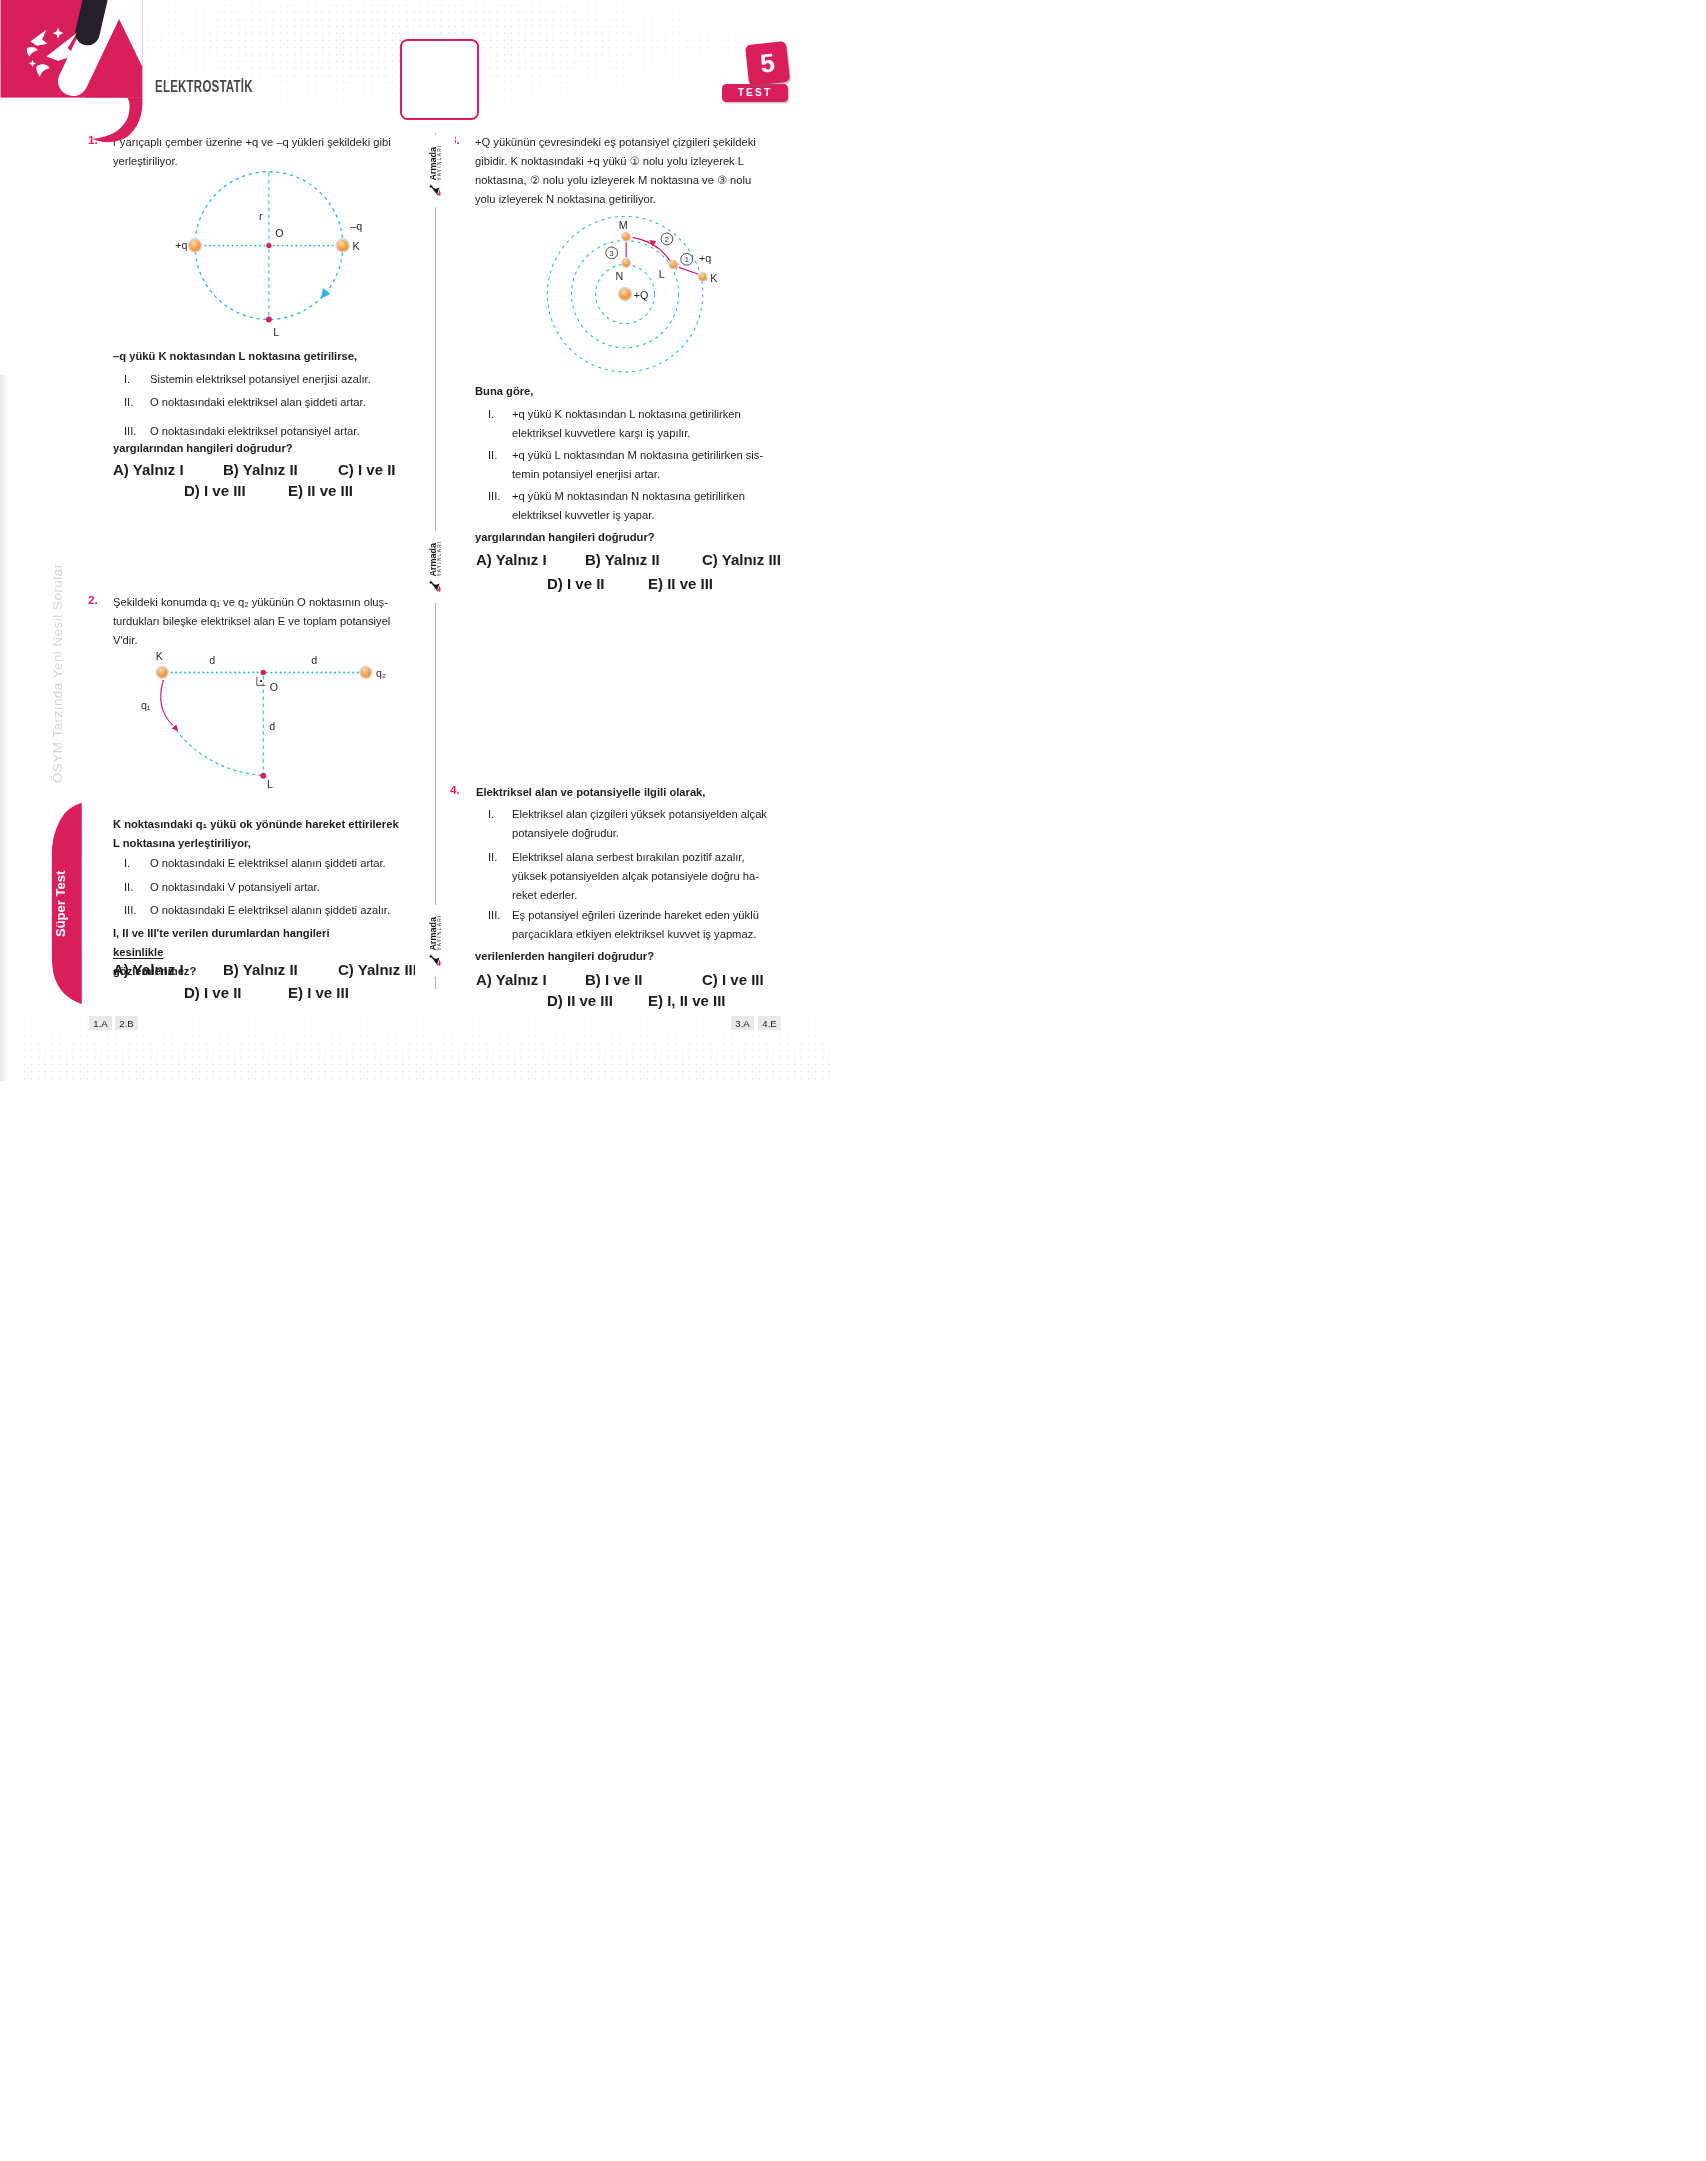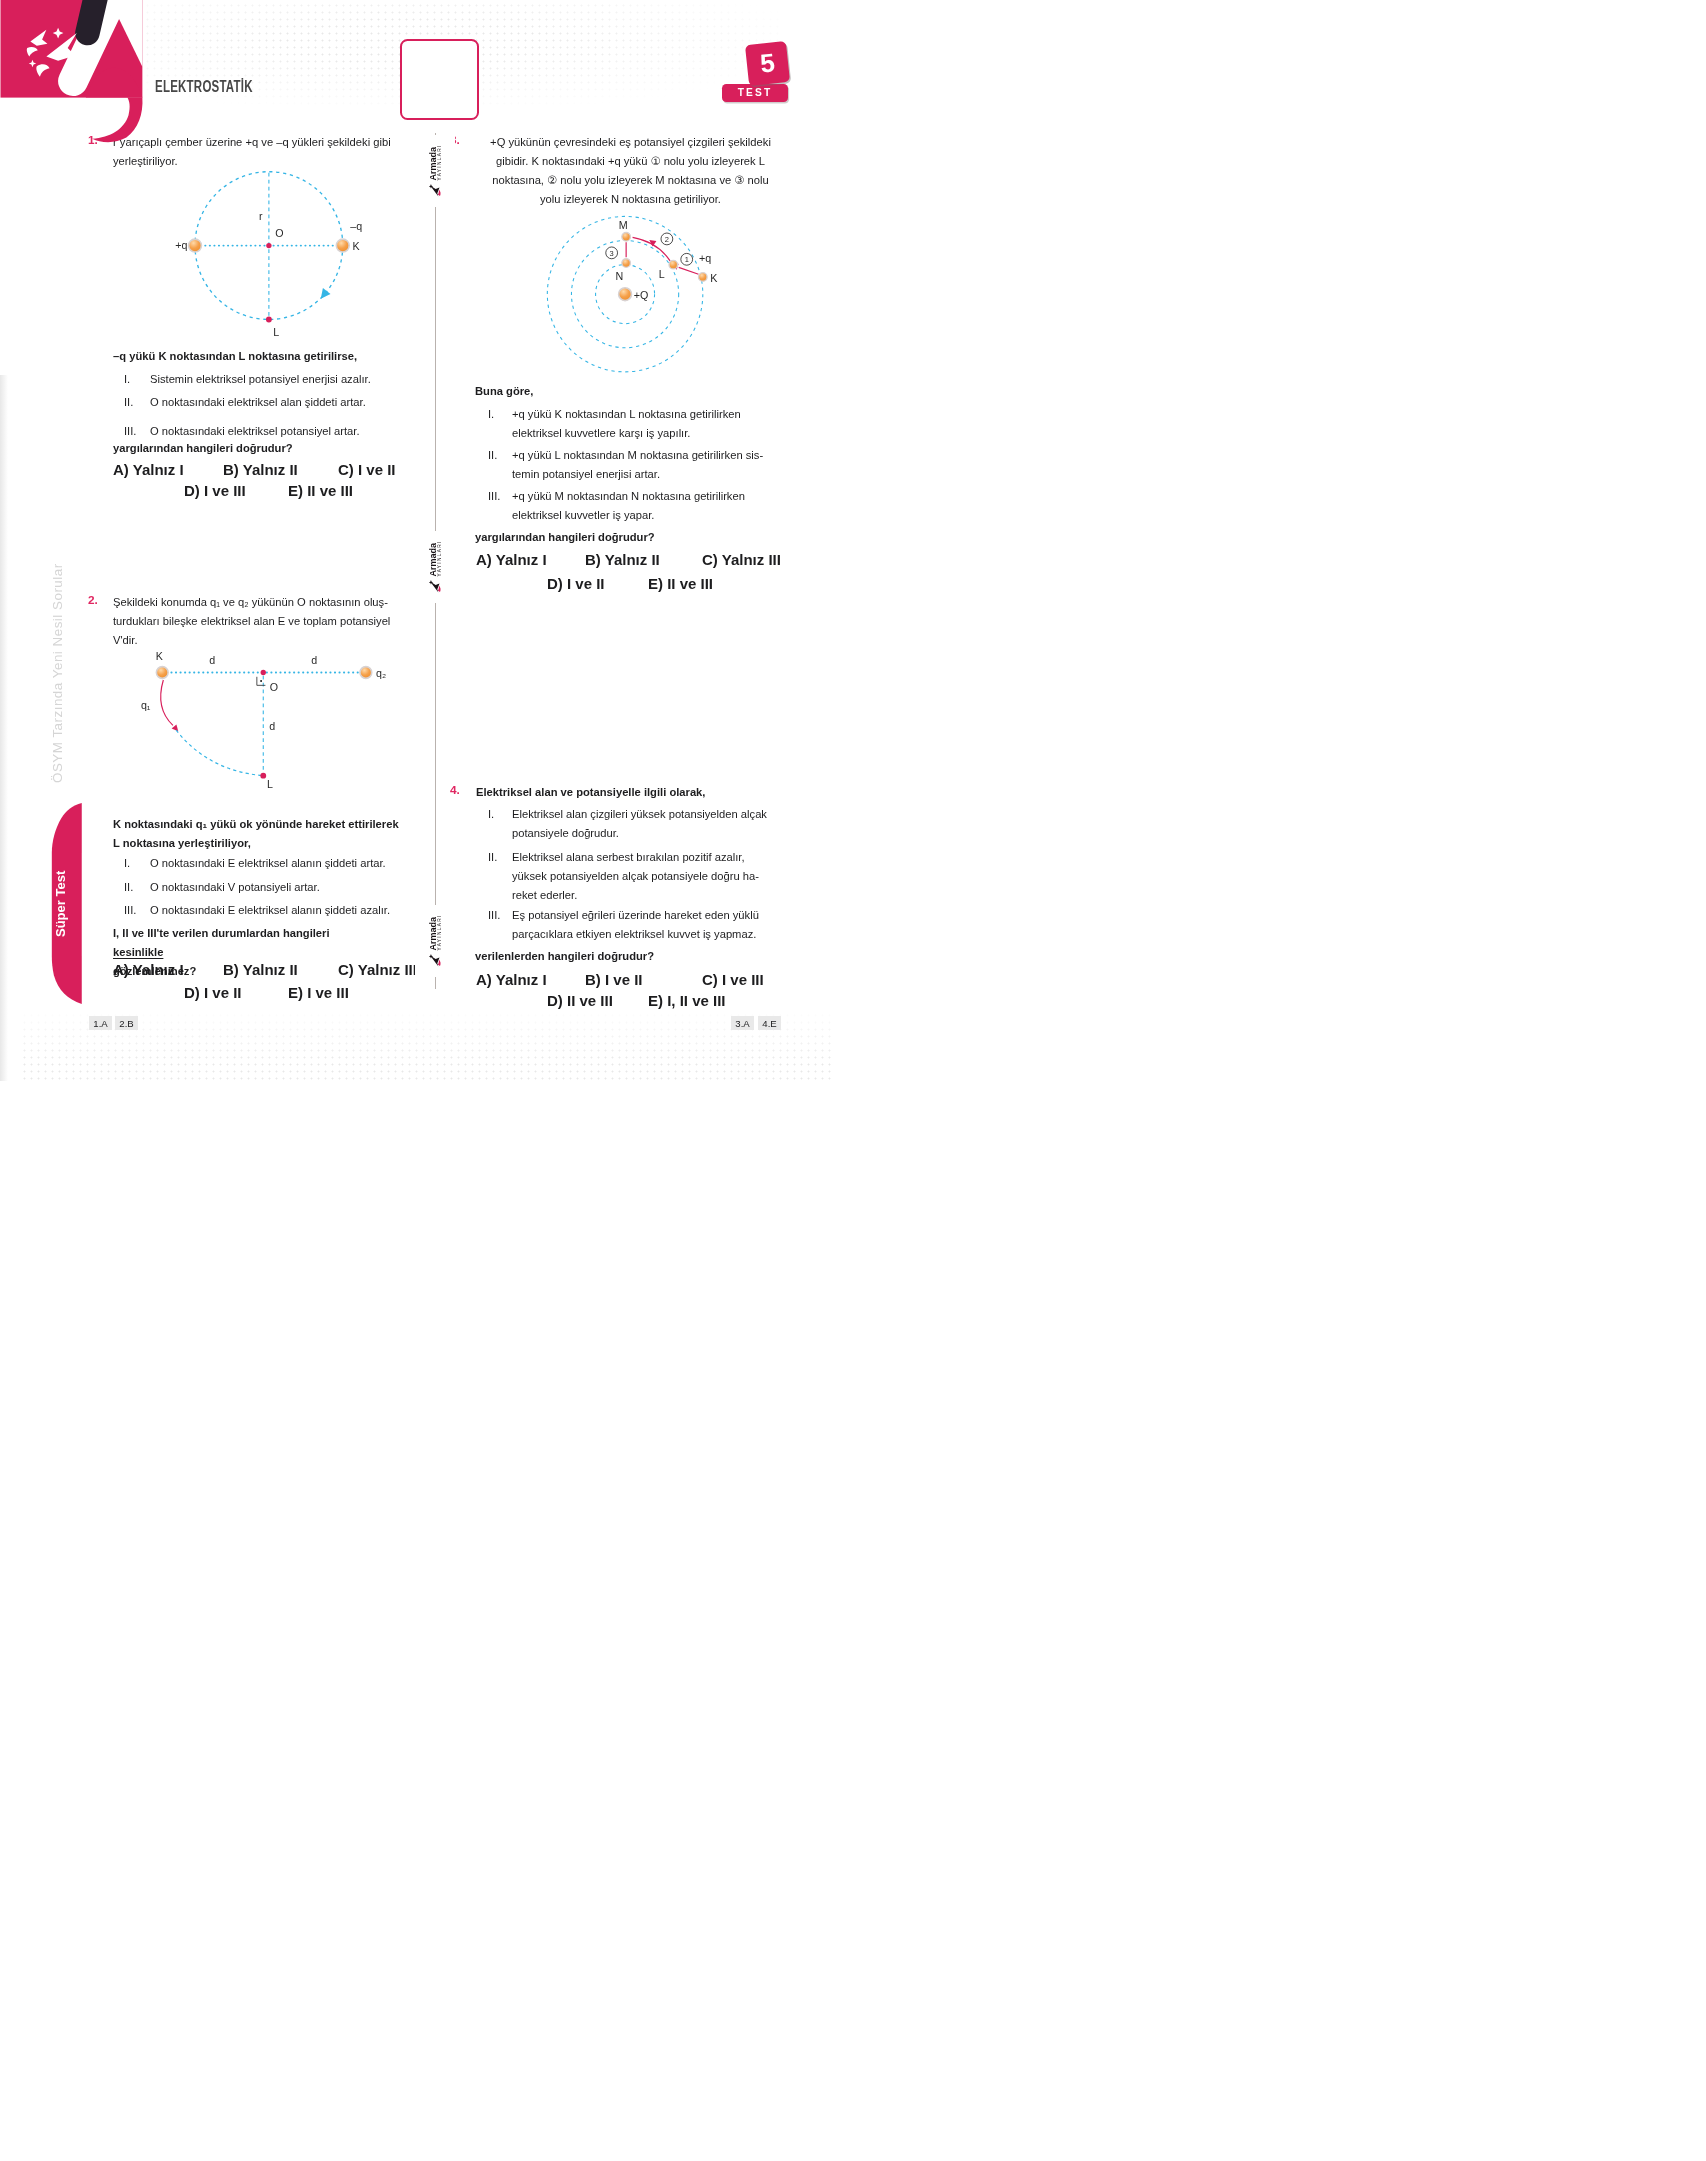--- a/index.html
+++ b/index.html
@@ -231,21 +231,21 @@
     </div>
     <span class="opt" style="left:113px;top:961px;">A) Yalnız I</span>
     <span class="opt" style="left:223px;top:961px;">B) Yalnız II</span>
     <span class="opt" style="left:338px;top:961px;">C) Yalnız III</span>
     <span class="opt" style="left:184px;top:984px;">D) I ve II</span>
     <span class="opt" style="left:288px;top:984px;">E) I ve III</span>
   </div>
 
   <div>
     <div class="qnum" style="left:450px;top:133px;">3.</div>
-    <div class="qtext" style="left:475px;top:133px;width:311px;line-height:19px;text-align:center;">
+    <div class="qtext" style="left:475px;top:133px;width:311px;line-height:19px;">
       <span>+Q yükünün çevresindeki eş potansiyel çizgileri şekildeki</span>
       <span>gibidir. K noktasındaki +q yükü ① nolu yolu izleyerek L</span>
       <span>noktasına, ② nolu yolu izleyerek M noktasına ve ③ nolu</span>
       <span>yolu izleyerek N noktasına getiriliyor.</span>
     </div>
 
     <svg style="position:absolute;left:535px;top:211px;" width="193" height="177" viewBox="0 0 360 330">
       <defs>
         <radialGradient id="ob3" cx="38%" cy="30%" r="75%">
           <stop offset="0%" stop-color="#ffd9a8"></stop>

